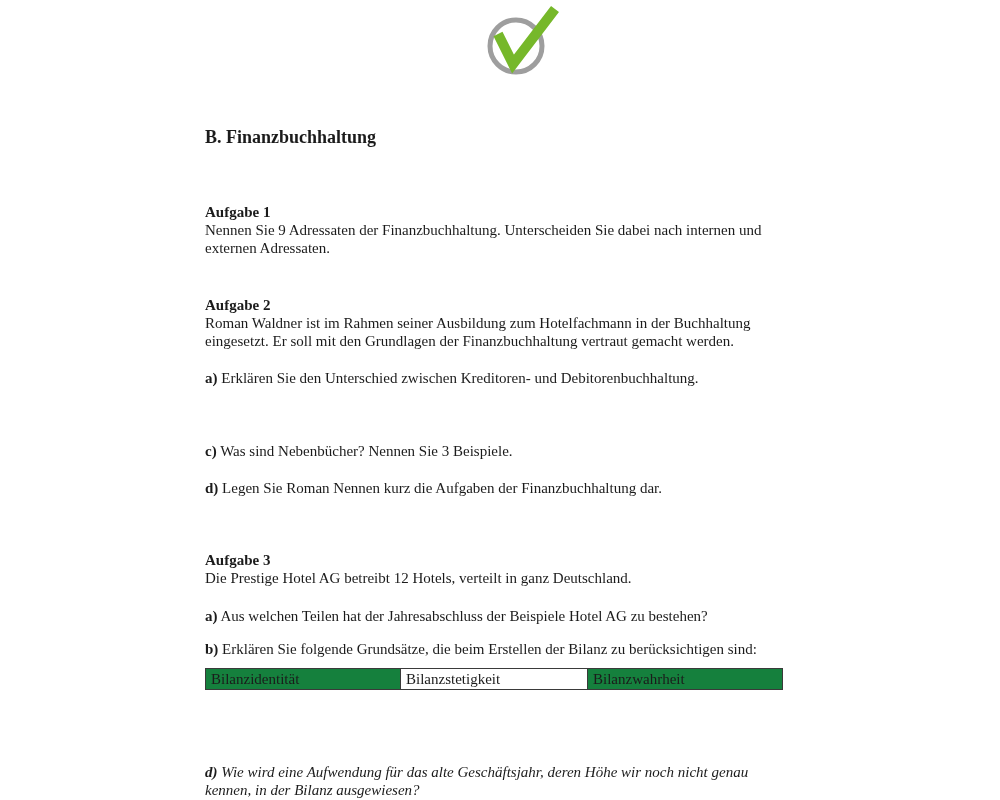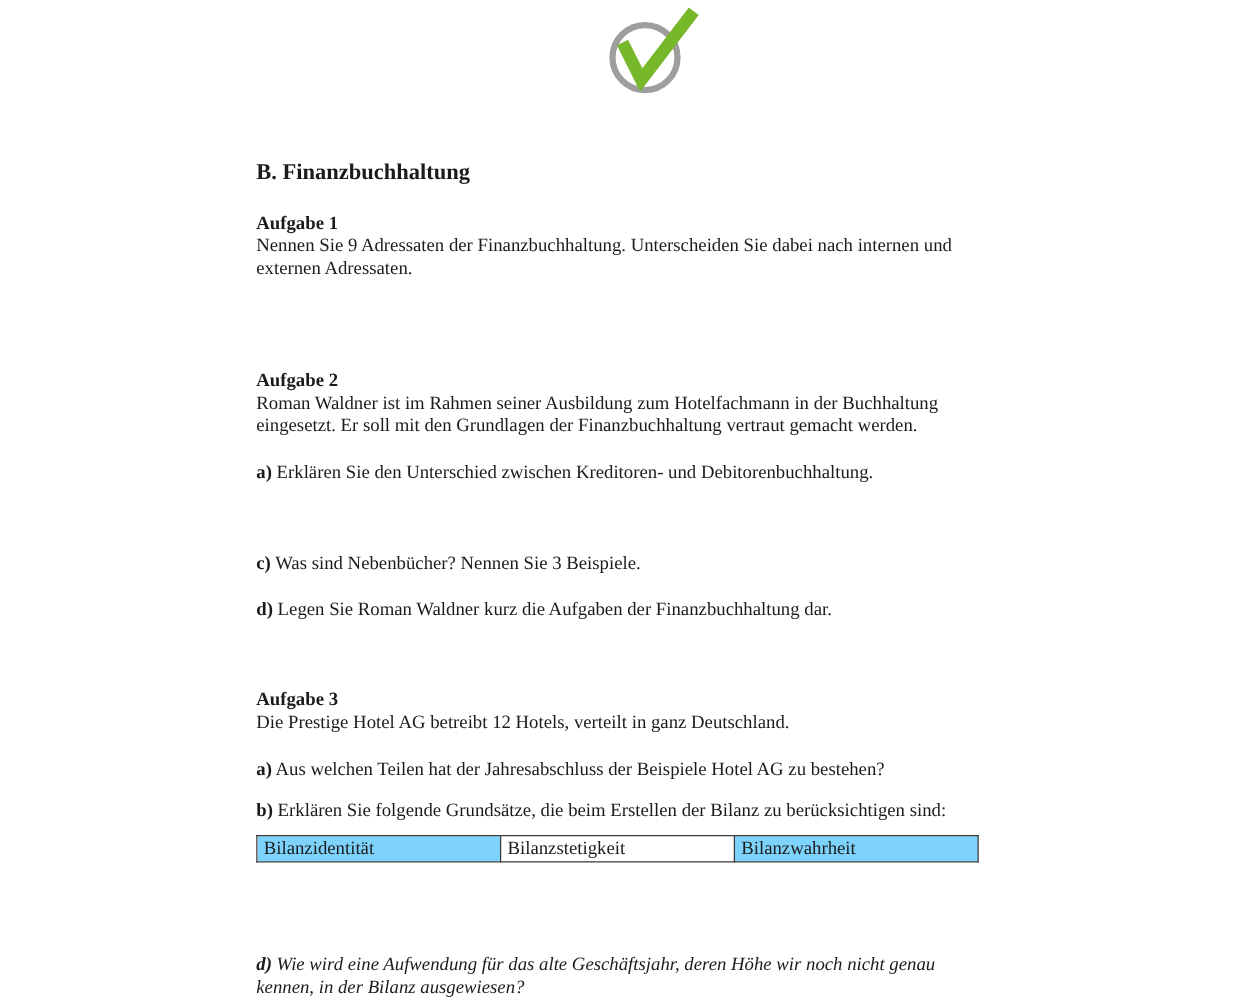--- a/index.html
+++ b/index.html
@@ -19,57 +19,57 @@
   .item.wrap{width:592px;font-style:italic;}
   .lbl{font-weight:bold;}
   .grid{
     position:absolute;left:205px;top:668px;
     border-collapse:collapse;table-layout:fixed;
   }
   .grid td{
     border:1px solid #3a3a3a;height:20px;padding:0 5px;
     font-size:15px;overflow:hidden;white-space:nowrap;
   }
-  .grid td.gray{background:#7dd3fc;}
+  .grid td.gray{background:#15803d;}
 </style>
 </head>
 <body>
 
 <div class="page">
 
   <div class="logo">
     <svg width="80" height="74" viewBox="0 0 80 74" xmlns="http://www.w3.org/2000/svg">
       <circle cx="32" cy="43" r="26" fill="none" stroke="#9e9e9e" stroke-width="5"></circle>
       <path d="M14 31 L29 61 L71 6" fill="none" stroke="#76b82a" stroke-width="10"></path>
     </svg>
   </div>
 
   <h1 class="title">B. Finanzbuchhaltung</h1>
 
-  <div class="block" style="top:170px">
+  <div class="block" style="top:203px">
     <div class="h">Aufgabe 1</div>
     <div class="para">Nennen Sie 9 Adressaten der Finanzbuchhaltung. Unterscheiden Sie dabei nach internen und externen Adressaten.</div>
   </div>
 
   <div class="block" style="top:296px">
     <div class="h">Aufgabe 2</div>
     <div class="para">Roman Waldner ist im Rahmen seiner Ausbildung zum Hotelfachmann in der Buchhaltung eingesetzt. Er soll mit den Grundlagen der Finanzbuchhaltung vertraut gemacht werden.</div>
   </div>
 
   <div class="item" style="top:369px">
     <span class="lbl">a)</span>
     <span>Erklären Sie den Unterschied zwischen Kreditoren- und Debitorenbuchhaltung.</span>
   </div>
   <div class="item" style="top:442px">
     <span class="lbl">c)</span>
     <span>Was sind Nebenbücher? Nennen Sie 3 Beispiele.</span>
   </div>
   <div class="item" style="top:479px">
     <span class="lbl">d)</span>
-    <span>Legen Sie Roman Waldner kurz die Aufgaben der Finanzbuchhaltung dar.</span>
+    <span>Legen Sie Roman Nennen kurz die Aufgaben der Finanzbuchhaltung dar.</span>
   </div>
 
   <div class="block" style="top:551px">
     <div class="h">Aufgabe 3</div>
     <div class="para">Die Prestige Hotel AG betreibt 12 Hotels, verteilt in ganz Deutschland.</div>
   </div>
 
   <div class="item" style="top:607px">
     <span class="lbl">a)</span>
     <span>Aus welchen Teilen hat der Jahresabschluss der Beispiele Hotel AG zu bestehen?</span>

